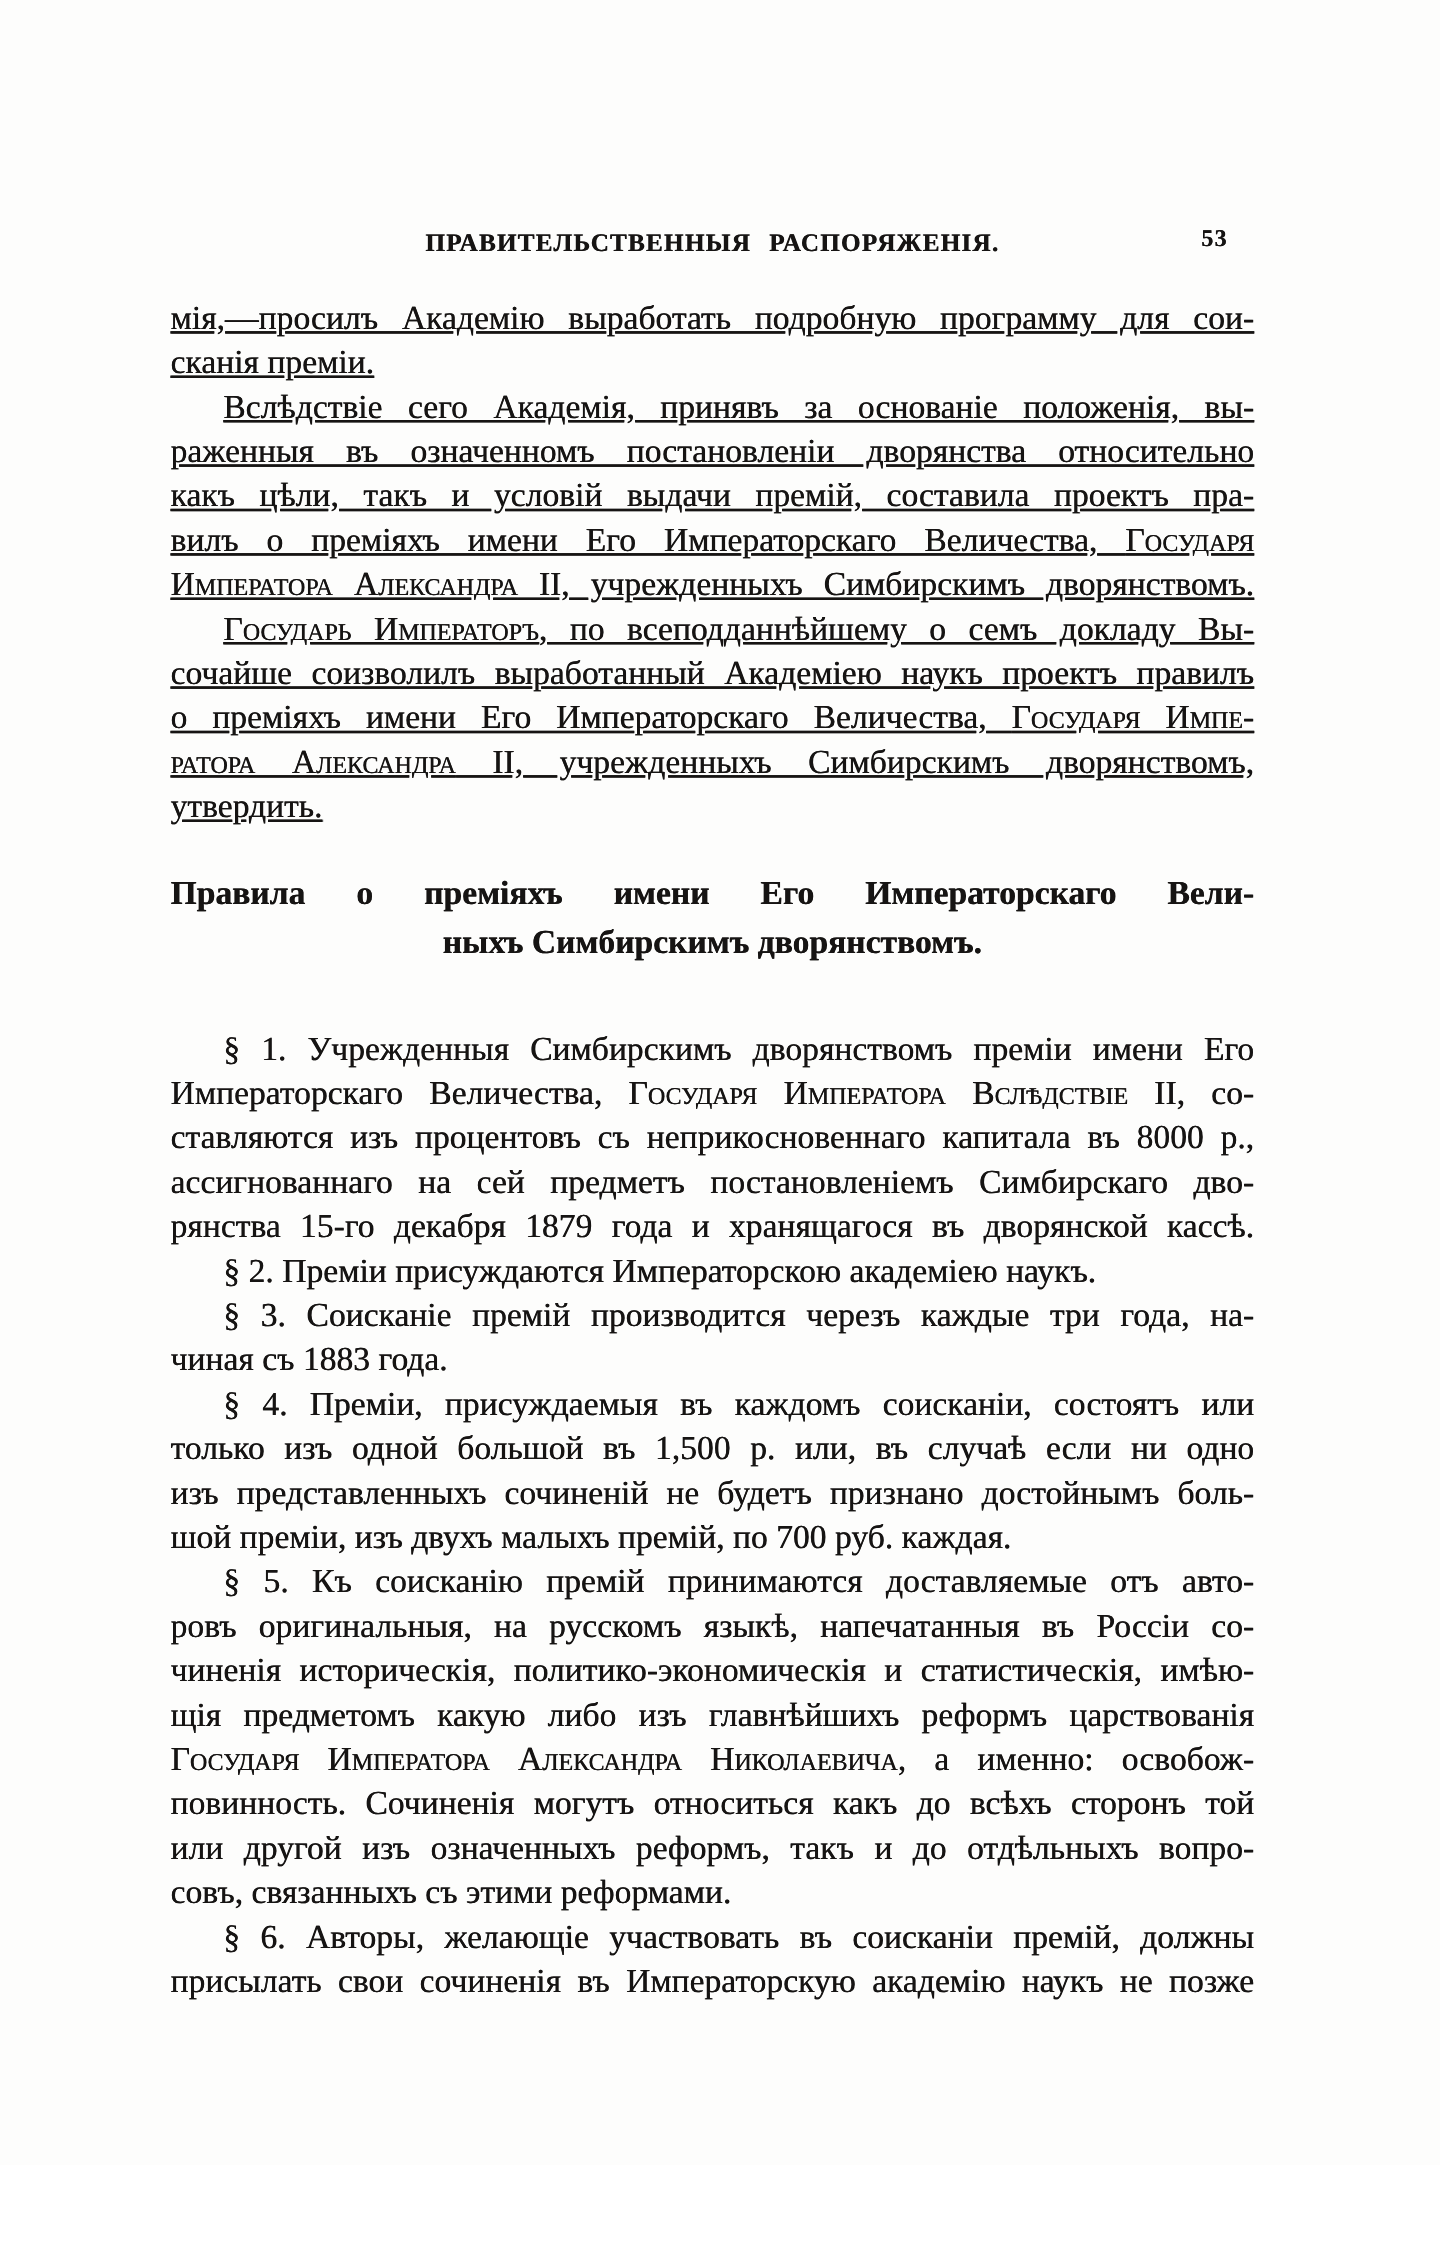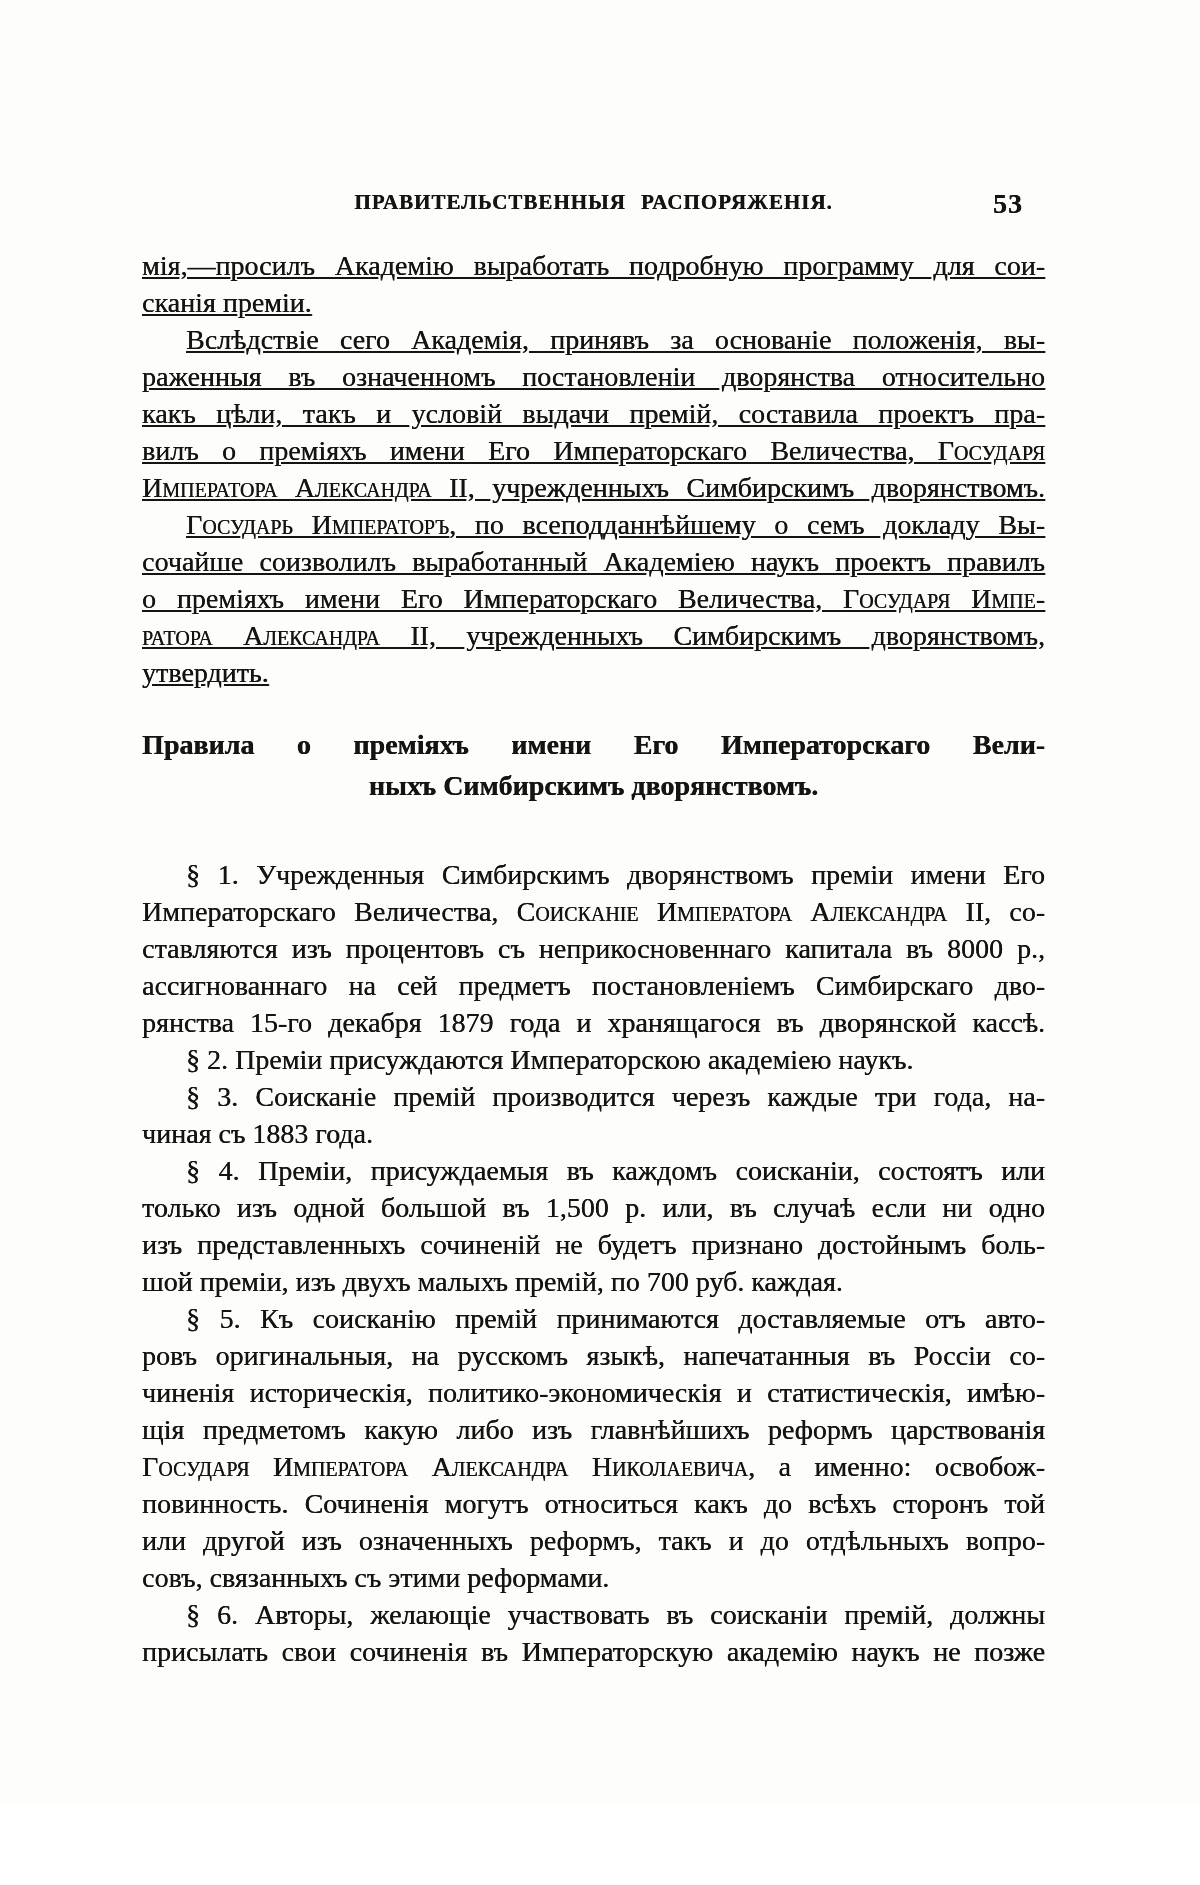--- a/index.html
+++ b/index.html
@@ -18,21 +18,21 @@
   }
   .running-header {
     position:absolute; top:190px; left:0; width:100%;
     text-align:center;
     font-size:21px; font-weight:bold;
     letter-spacing:1px; word-spacing:9px;
     text-shadow:0.4px 0 0 currentColor;
   }
   .page-num {
     position:absolute; top:188px; right:22px;
-    font-size:28px; font-weight:bold;
+    font-size:20px; font-weight:bold;
     letter-spacing:1px;
     text-shadow:0.3px 0 0 currentColor;
   }
   .textblock {
     position:absolute; left:0; width:903px;
     font-size:28px;
     text-shadow:0.35px 0 0 currentColor;
   }
   .intro   { top:247px; line-height:37px;text-decoration:underline; }
   .heading { top:724px; line-height:41px; font-weight:bold; }
@@ -77,21 +77,21 @@
         <div class="line end"><span>утвердить.</span></div>
       </div>
 
     <div class="textblock heading">
         <div class="line"><span>Правила о преміяхъ имени Его Императорскаго Вели-</span></div>
         <div class="line center"><span>ныхъ Симбирскимъ дворянствомъ.</span></div>
       </div>
 
     <div class="textblock rules">
         <div class="line indent"><span>§ 1. Учрежденныя Симбирскимъ дворянствомъ преміи имени Его</span></div>
-        <div class="line"><span>Императорскаго Величества, </span><span class="sc">Соисканіе Императора Александра</span><span> II, со-</span></div>
+        <div class="line"><span>Императорскаго Величества, </span><span class="sc">Государя Императора Вслѣдствіе</span><span> II, со-</span></div>
         <div class="line"><span>ставляются изъ процентовъ съ неприкосновеннаго капитала въ 8000 р.,</span></div>
         <div class="line"><span>ассигнованнаго на сей предметъ постановленіемъ Симбирскаго дво-</span></div>
         <div class="line"><span>рянства 15-го декабря 1879 года и хранящагося въ дворянской кассѣ.</span></div>
         <div class="line indent end"><span>§ 2. Преміи присуждаются Императорскою академіею наукъ.</span></div>
         <div class="line indent"><span>§ 3. Соисканіе премій производится черезъ каждые три года, на-</span></div>
         <div class="line end"><span>чиная съ 1883 года.</span></div>
         <div class="line indent"><span>§ 4. Преміи, присуждаемыя въ каждомъ соисканіи, состоятъ или</span></div>
         <div class="line"><span>только изъ одной большой въ 1,500 р. или, въ случаѣ если ни одно</span></div>
         <div class="line"><span>изъ представленныхъ сочиненій не будетъ признано достойнымъ боль-</span></div>
         <div class="line end"><span>шой преміи, изъ двухъ малыхъ премій, по 700 руб. каждая.</span></div>

